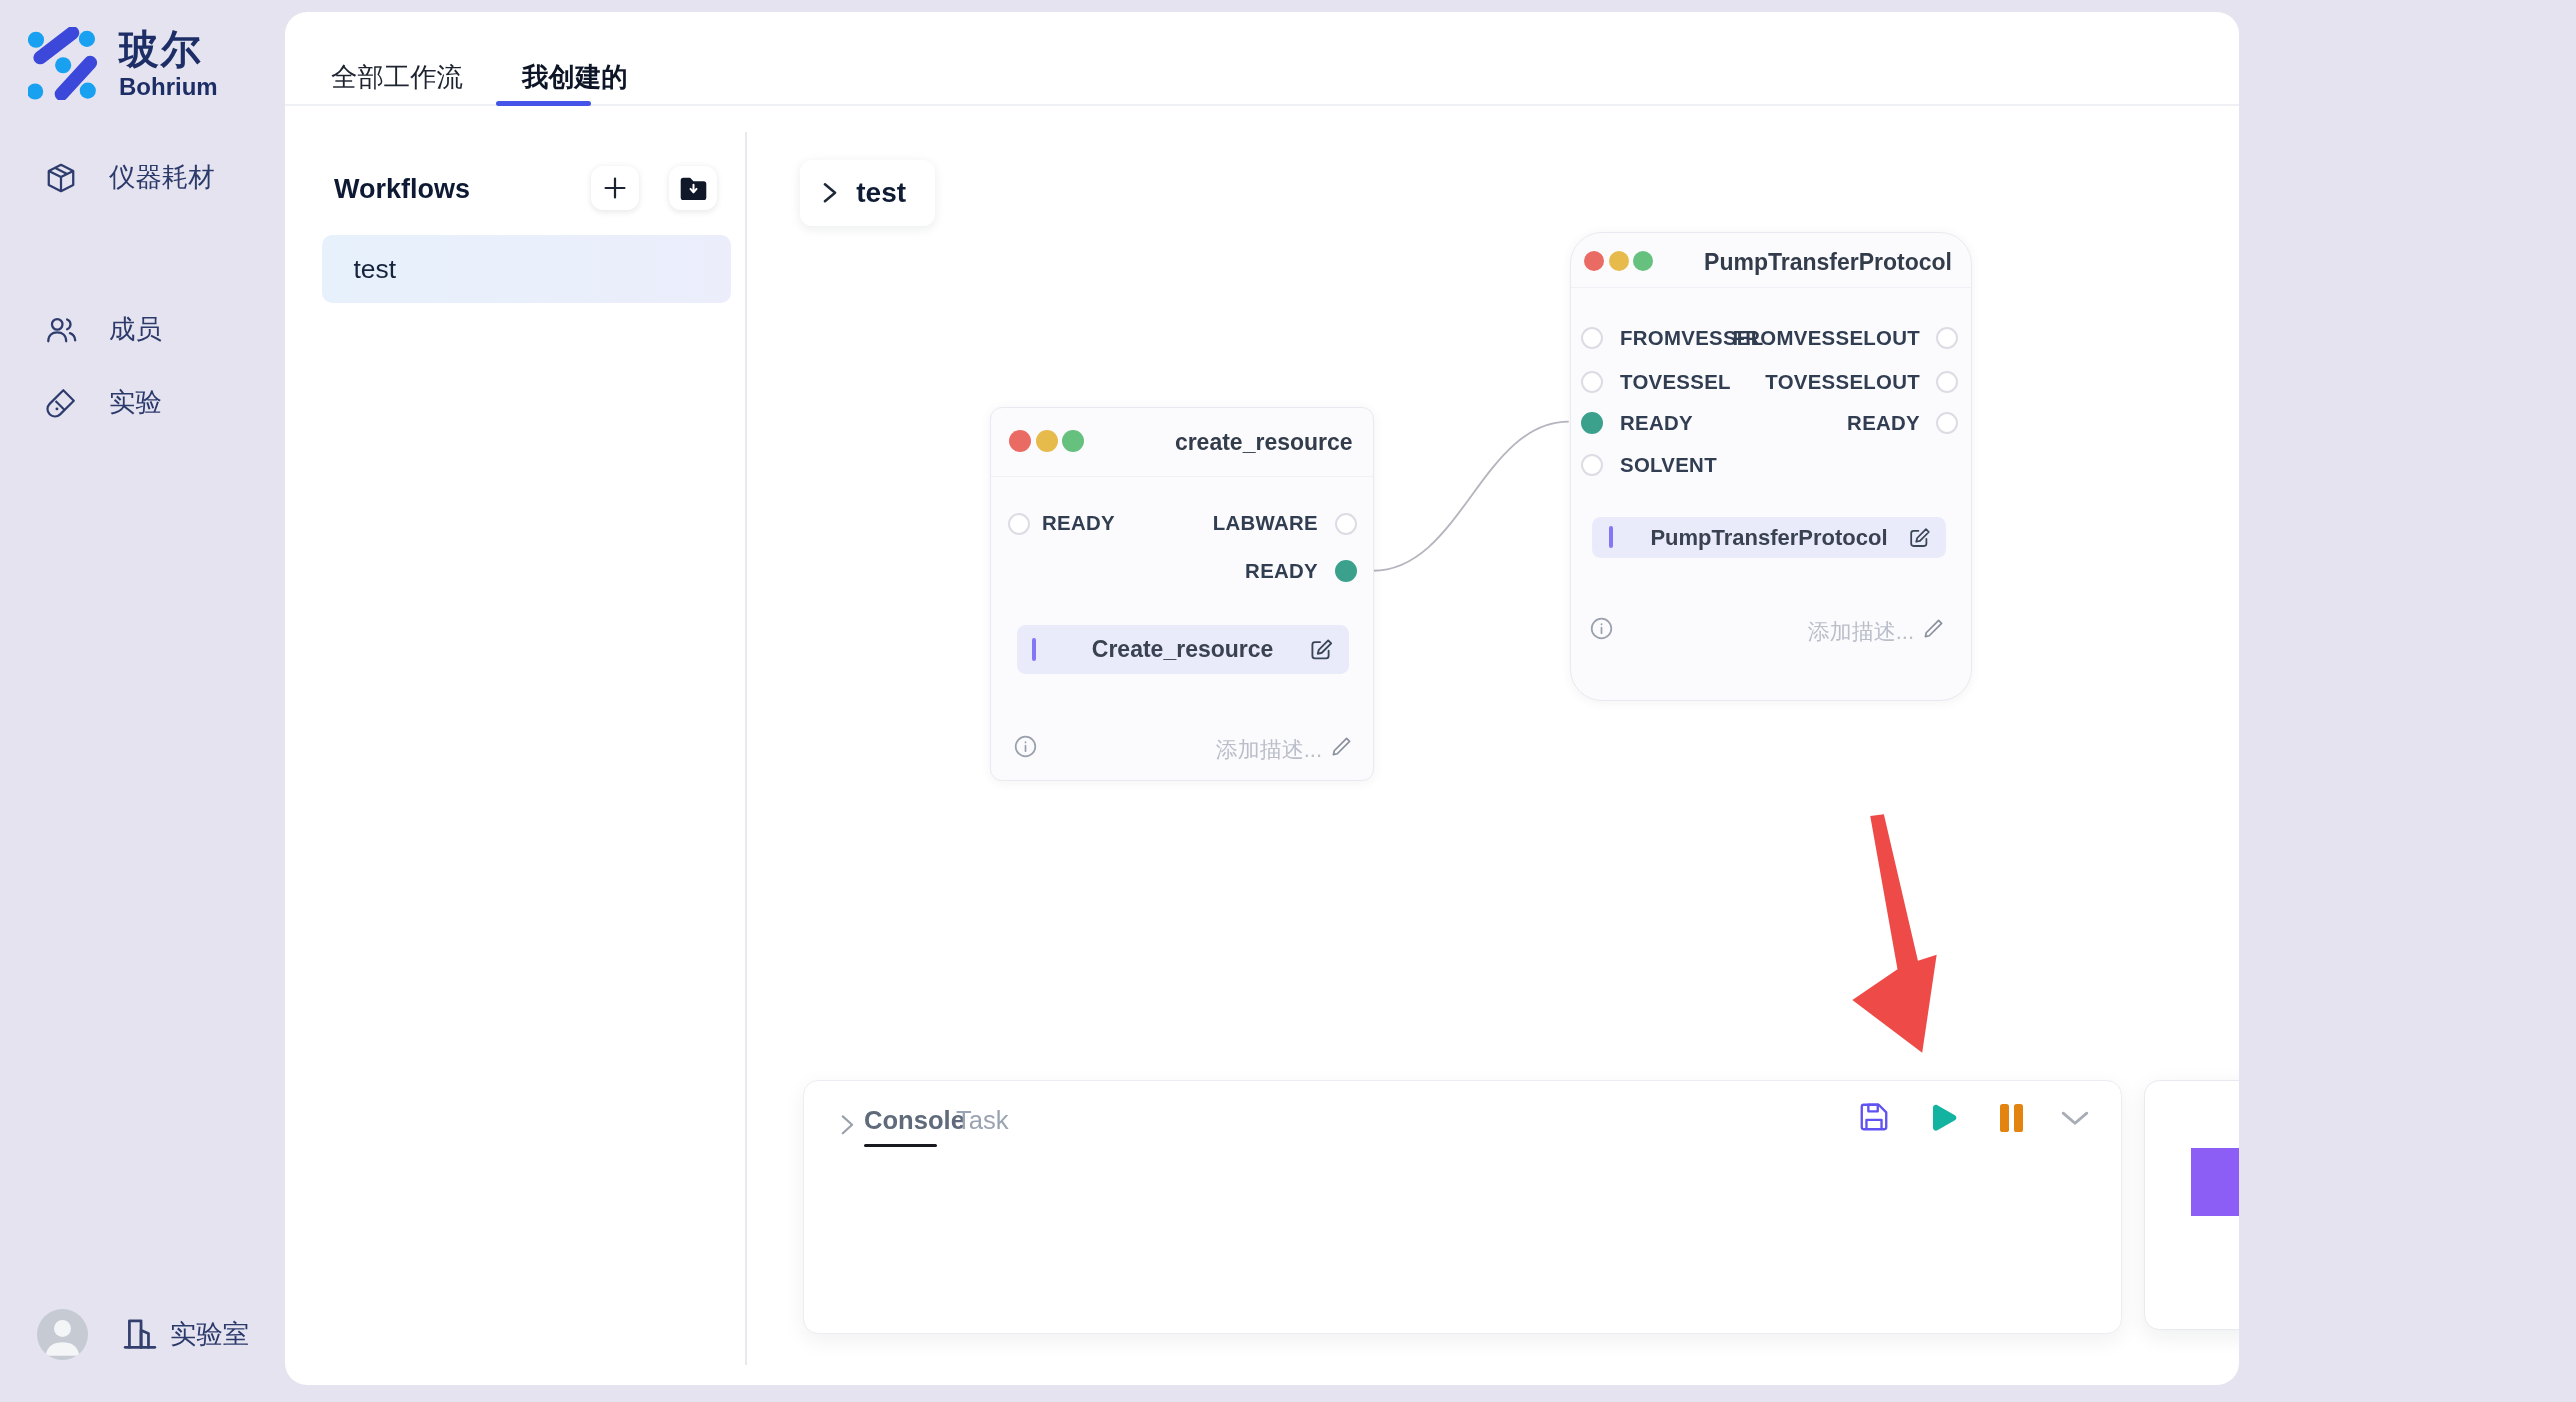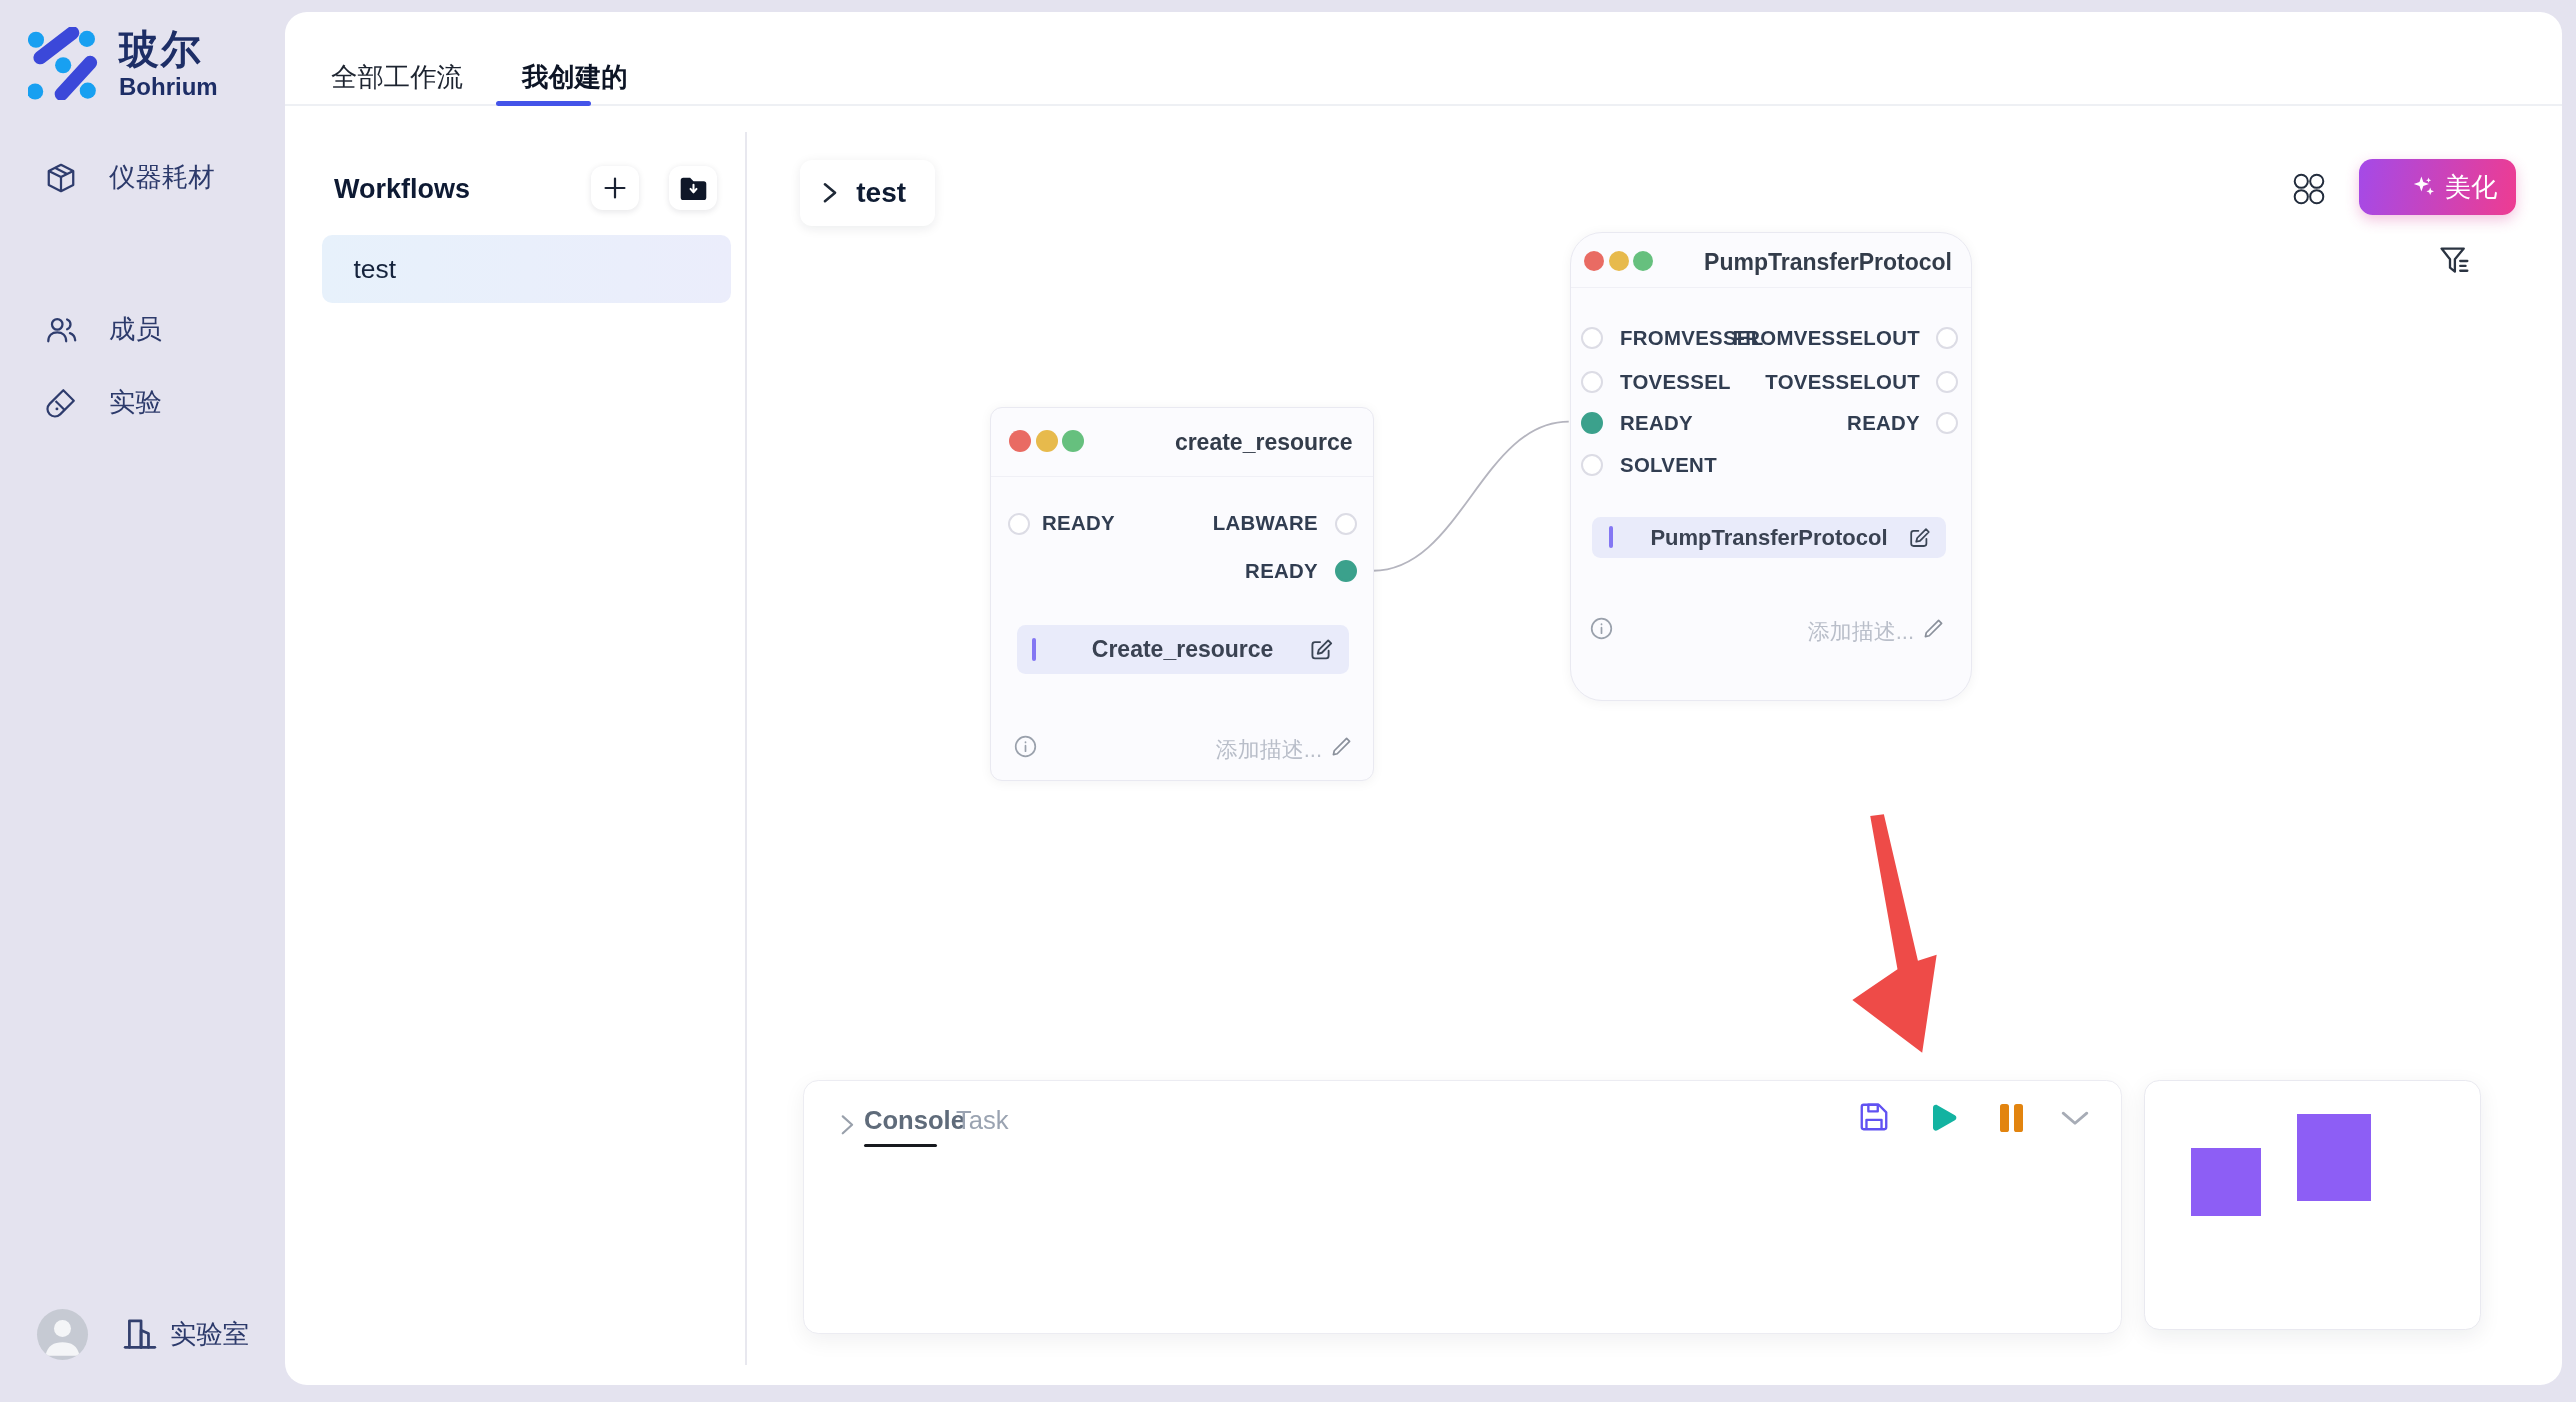--- a/index.html
+++ b/index.html
@@ -14,21 +14,21 @@
   .nav-item{position:absolute;left:16px;width:254px;height:55px;display:flex;align-items:center;cursor:pointer;}
   .nav-item .nicon{position:absolute;left:28px;width:34px;height:34px;display:flex;align-items:center;justify-content:center;}
   .nav-item .nlabel{position:absolute;left:93px;font-size:26.4px;color:#2c3a6b;}
   .nav-item.active{height:66px;background:#ffffff;border-radius:17px;box-shadow:0 1.7px 6.8px rgba(30,40,90,.05);}
   .nav-item.active .nlabel{font-weight:bold;color:#15244f;}
   .sb-avatar{position:absolute;left:37px;top:1309px;width:51px;height:51px;border-radius:50%;background:#c6cad3;overflow:hidden;}
   .sb-lab{position:absolute;left:122px;top:1315px;display:flex;align-items:flex-end;gap:12px;cursor:pointer;}
   .sb-lab .lab-label{font-size:26.4px;color:#2c3a6b;}
 
   
-  .panel{position:absolute;left:285px;top:12px;width:2277px;height:1373px;background:#ffffff;border-radius:22px;overflow:hidden;}
+  .panel{position:absolute;left:285px;top:12px;width:1954px;height:1373px;background:#ffffff;border-radius:22px;overflow:hidden;}
   .tab-sep{position:absolute;left:0;top:92px;width:100%;height:1.7px;background:#eef0f4;}
   .tab{position:absolute;top:48px;font-size:26.4px;color:#1d2430;cursor:pointer;}
   .tab.active{font-weight:bold;color:#0d1526;}
   .tab-underline{position:absolute;left:211px;top:89px;width:95px;height:5.1px;border-radius:2.6px;background:#4454e9;}
 
   
   .wf-title{position:absolute;left:49px;top:162px;font-size:27px;font-weight:800;color:#0e1a33;}
   .tool-btn{position:absolute;top:154px;width:48px;height:44px;border-radius:12px;background:#fff;box-shadow:0 1.7px 6.8px rgba(16,24,40,.10);display:flex;align-items:center;justify-content:center;cursor:pointer;}
   .wf-item{position:absolute;left:37px;top:223px;width:409px;height:68px;border-radius:10.2px;background:linear-gradient(90deg,#e7f1fb,#ebedfb);display:flex;align-items:center;cursor:pointer;}
   .wf-item span{margin-left:31.5px;font-size:26.4px;color:#16243d;font-weight:500;}

